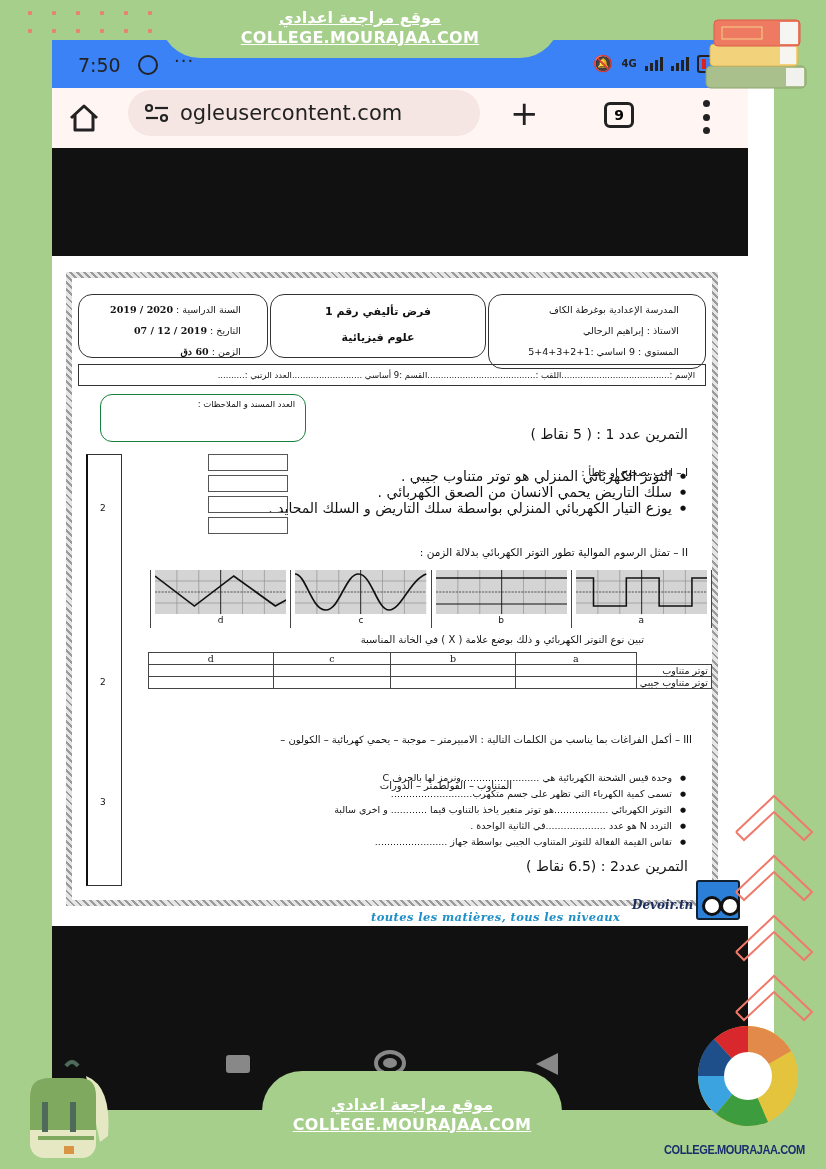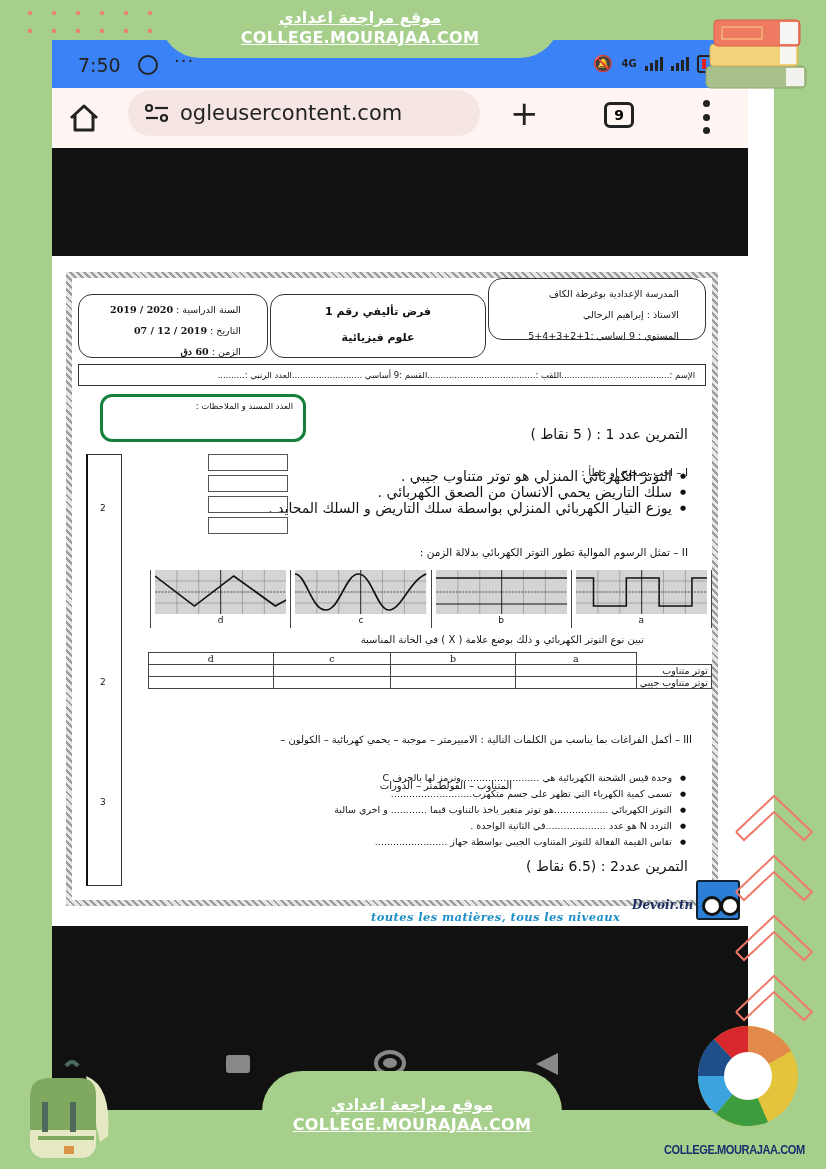--- a/index.html
+++ b/index.html
@@ -56,30 +56,30 @@
   
   .paper { position: absolute; left: 14px; top: 232px; width: 652px; height: 634px; background: #fff;
            border: 6px solid transparent;
            background-image: repeating-linear-gradient(45deg, #9a9a9a 0 2px, #e6e6e6 2px 5px);
            background-origin: border-box; background-clip: border-box; }
   .paper-inner { position: absolute; inset: 0; background: #fff; direction: rtl; color: #111;
                  font-family: "DejaVu Sans", sans-serif; }
 
   .hbox { position: absolute; border: 1px solid #333; border-radius: 14px; padding: 4px 26px; }
   .hbox .line { font-size: 9.5px; line-height: 21px; white-space: nowrap; }
-  .hbox-school { right: 6px; top: 0; width: 218px; height: 62px; }
+  .hbox-school { right: 6px; top: 16px; width: 218px; height: 75px; }
   .hbox-title { right: 226px; top: 16px; width: 216px; height: 64px; text-align: center; }
   .hbox-title .line { font-size: 11px; font-weight: bold; line-height: 26px; }
   .hbox-date { right: 444px; top: 16px; width: 190px; height: 64px; }
   .hbox-date .line b { font-family: "DejaVu Serif", serif; }
 
   .name-row { position: absolute; right: 6px; top: 86px; width: 628px; height: 22px; border: 1px solid #333;
               font-size: 8.5px; line-height: 20px; padding: 0 10px; white-space: nowrap; overflow: hidden; }
 
-  .notes-box { position: absolute; left: 28px; top: 116px; width: 206px; height: 48px; border: 3px solid #15803d; border-radius: 12px;
+  .notes-box { position: absolute; left: 28px; top: 116px; width: 206px; height: 48px; border: 1px solid #15803d; border-radius: 12px;
                font-size: 8.5px; padding: 4px 10px; }
 
   .ex-title { position: absolute; right: 24px; font-size: 14px; white-space: nowrap; }
   .part-title { position: absolute; right: 24px; font-size: 10.5px; white-space: nowrap; }
   .bullets { position: absolute; right: 26px; font-size: 14px; list-style: none; }
   .bullets li { line-height: 16px; white-space: nowrap; position: relative; padding-right: 14px; }
   .bullets li::before { content: "●"; position: absolute; right: 0; font-size: 7px; top: 0; }
 
   .answer-boxes { position: absolute; left: 136px; top: 176px; width: 80px; }
   .answer-boxes div { width: 80px; height: 17px; border: 1px solid #555; margin-bottom: 4px; }

